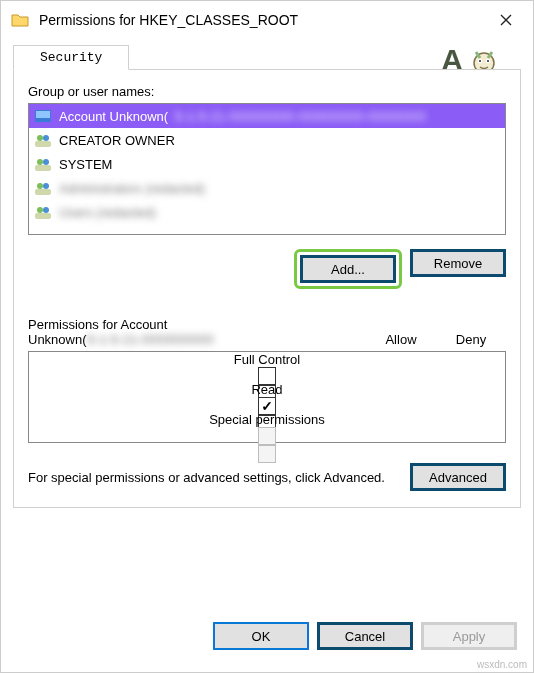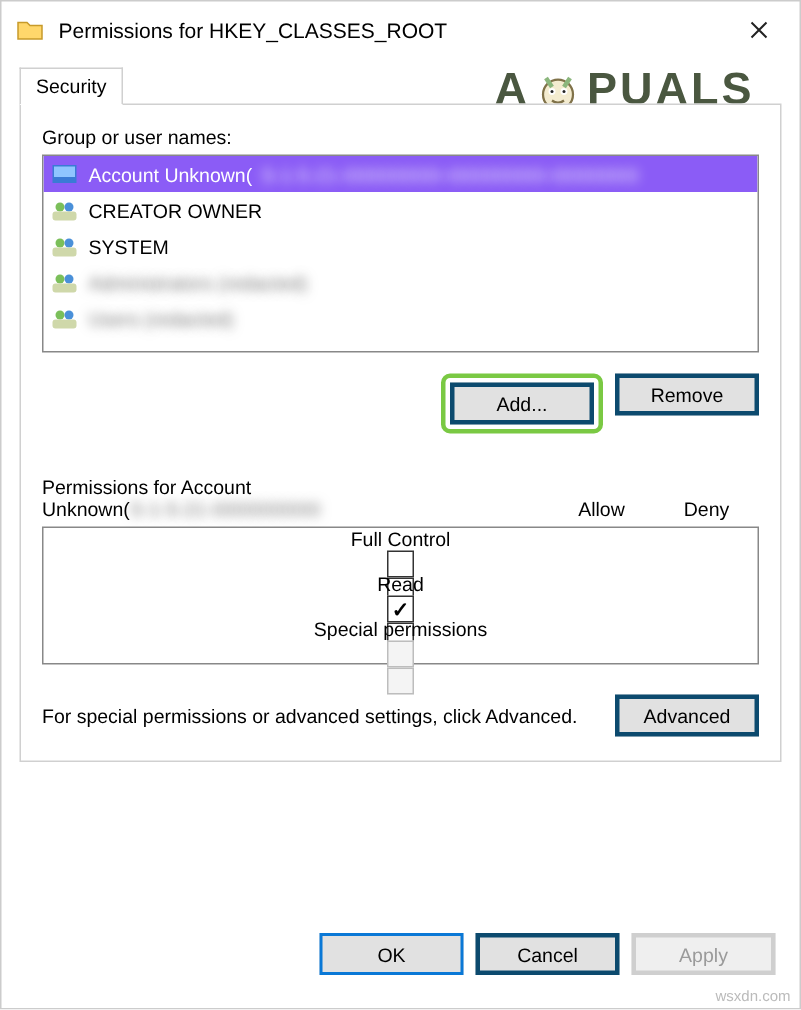--- a/index.html
+++ b/index.html
@@ -3,21 +3,21 @@
   <meta charset="utf-8">
   <style>
     * { box-sizing: border-box; font-family: "Segoe UI", Tahoma, sans-serif; }
     body { margin: 0; background: #fff; width: 534px; height: 673px; overflow: hidden; }
     .window { width: 534px; height: 673px; border: 1px solid #ccc; background: #fff; position: relative; }
     .titlebar { height: 38px; display: flex; align-items: center; padding: 0 4px 0 10px; }
     .title-icon { width: 18px; height: 18px; margin-right: 10px; display: inline-flex; align-items: center; justify-content: center; }
     .title-text { flex: 1; font-size: 14px; color: #000; }
     .close-btn { width: 46px; height: 32px; display: flex; align-items: center; justify-content: center; font-size: 16px; color: #222; background: transparent; border: none; }
     .tab-strip { padding: 6px 12px 0 12px; position: relative; }
-    .tab { display: inline-block; padding: 4px 10px; font-size: 13px; border: 1px solid #d0d0d0; border-bottom: 1px solid #fff; background: #fff; position: relative; z-index: 2; }
+    .tab { display: inline-block; padding: 4px 26px; font-size: 13px; border: 1px solid #d0d0d0; border-bottom: 1px solid #fff; background: #fff; position: relative; z-index: 2; font-family: Liberation Mono, monospace; }
     .tab-panel { margin: -1px 12px 0 12px; border: 1px solid #d0d0d0; padding: 14px 14px 16px 14px; background: #fff; position: relative; z-index: 1; }
     .label { font-size: 13px; color: #000; margin-bottom: 4px; }
     .listbox { border: 1px solid #888; height: 132px; overflow: hidden; background: #fff; }
     .list-item { height: 24px; display: flex; align-items: center; padding: 0 4px; font-size: 13px; gap: 6px; }
     .list-item.selected { background: #8b5cf6; color: #fff; }
     .group-icon { width: 20px; height: 16px; display: inline-flex; align-items: center; justify-content: center; flex-shrink: 0; }
     .blur { color: transparent; text-shadow: 0 0 7px rgba(0,0,0,0.55); }
     .blur-sel { color: transparent; text-shadow: 0 0 7px rgba(255,255,255,0.9); }
     .btn-row { display: flex; justify-content: flex-end; gap: 8px; margin-top: 14px; }
     .btn { min-width: 96px; height: 28px; font-size: 13px; background: #e1e1e1; border: 3px solid #0c4a6e; display: inline-flex; align-items: center; justify-content: center; cursor: pointer; }
@@ -68,21 +68,20 @@
       <svg width="34" height="34" viewBox="0 0 34 34">
         <circle cx="17" cy="20" r="10" fill="#f3e9c8" stroke="#6b5a2a" stroke-width="1.5"></circle>
         <circle cx="13" cy="18" r="2.3" fill="#fff"></circle>
           <circle cx="13" cy="18" r="1" fill="#000"></circle>
         <circle cx="21" cy="18" r="2.3" fill="#fff"></circle>
           <circle cx="21" cy="18" r="1" fill="#000"></circle>
         <path d="M13 24q4 3 8 0" stroke="#6b5a2a" stroke-width="1.5" fill="none"></path>
         <path d="M9 9l4 6M25 9l-4 6" stroke="#7a6" stroke-width="3"></path>
       </svg>
     </span>
-    <span>PUALS</span>
   </div>
 
   <div class="tab-strip">
     <div class="tab">Security</div>
   </div>
 
   <div class="tab-panel">
 
     <div class="label">Group or user names:</div>
 

